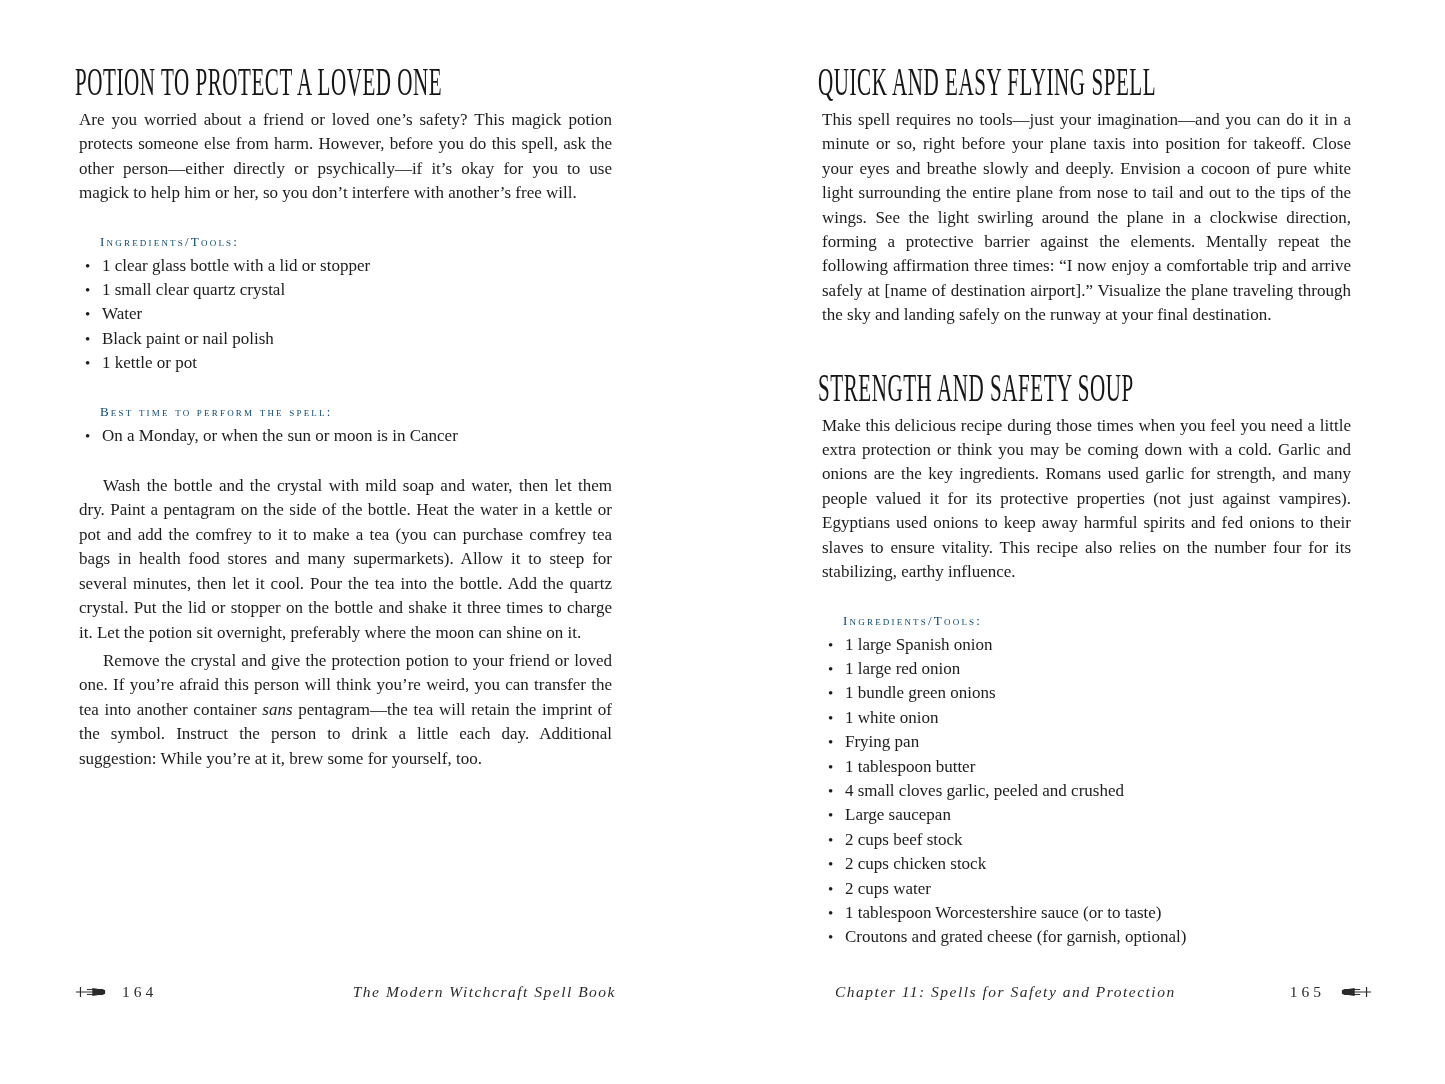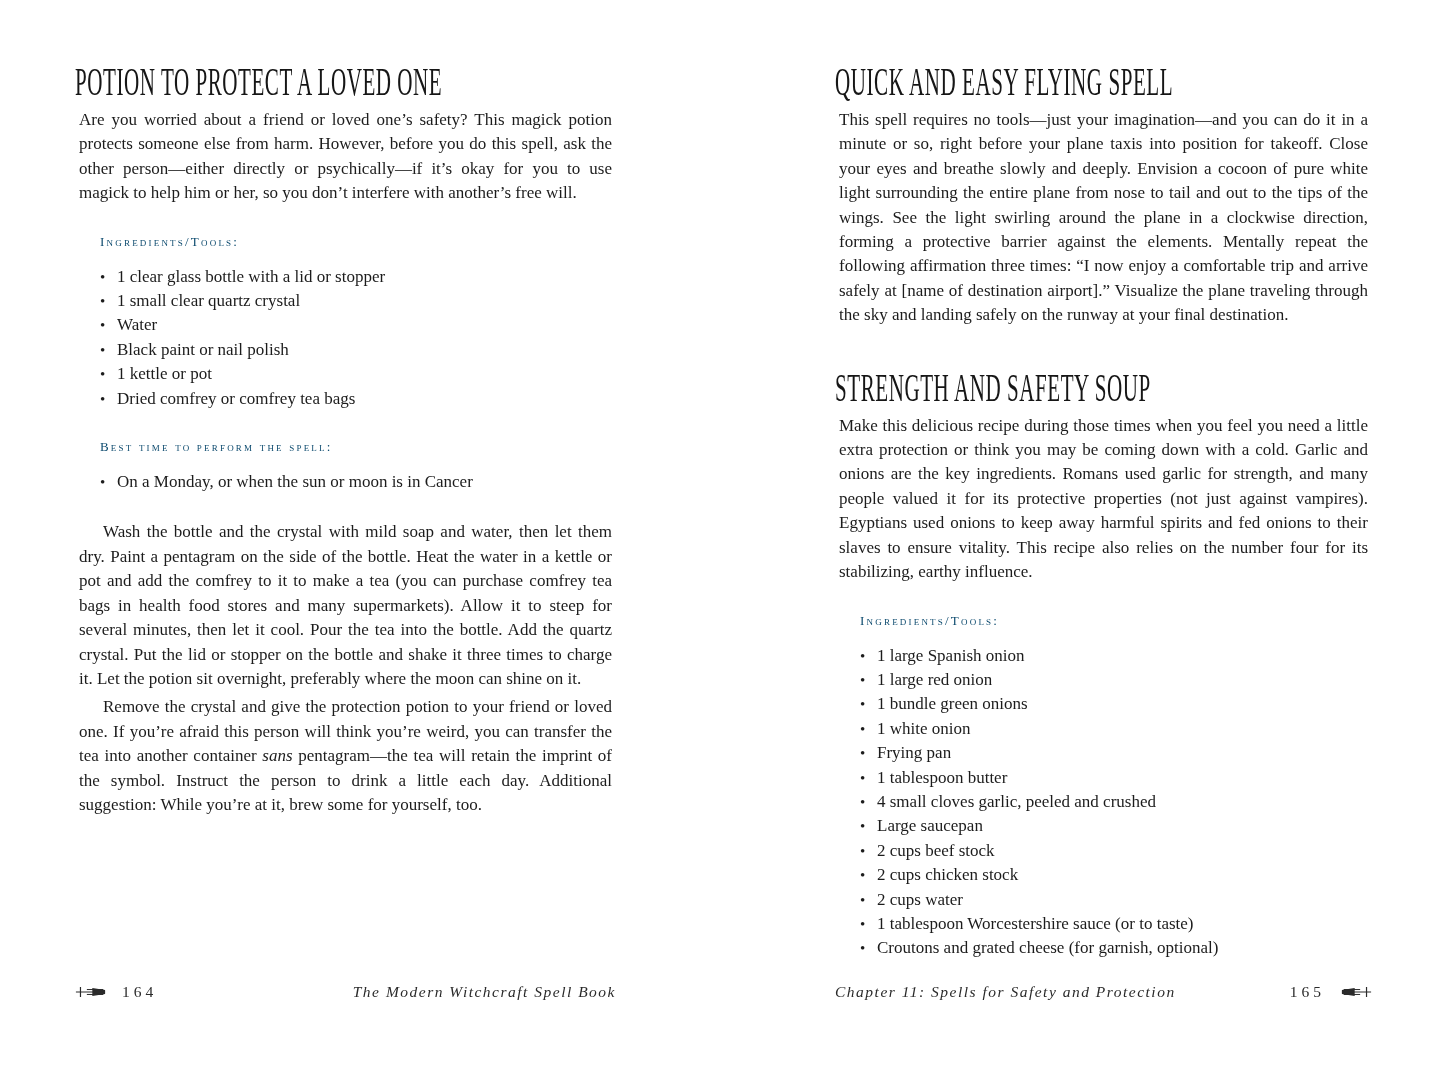--- a/index.html
+++ b/index.html
@@ -14,21 +14,21 @@
     width: 1445px;
     height: 1084px;
     background: #ffffff;
     overflow: hidden;
   }
   .page-col {
     position: absolute;
     top: 62px;
   }
   #left-col  { left: 75px;  width: 541px; }
-  #right-col { left: 835px; width: 537px; }
+  #right-col { left: 818px; width: 537px; }
 
   .spell-title {
     font-size: 39px;
     font-weight: 400;
     letter-spacing: 1px;
     margin: 0 0 7px 0;
     white-space: nowrap;
     transform: scaleX(0.54);
     transform-origin: 0 50%;
     color: #161616;
@@ -44,21 +44,21 @@
   .subhead {
     font-variant: small-caps;
     font-weight: 400;
     font-size: 13px;
     letter-spacing: 2.2px;
     margin: 28px 0 4px 25px;
     color: #0c4a6e;
   }
   ul.bullet-list {
     list-style: none;
-    margin: 15px;
+    margin: 0;
     padding: 0 0 0 10px;
   }
   ul.bullet-list li {
     font-size: 17px;
     line-height: 24.4px;
     padding-left: 17px;
     position: relative;
   }
   ul.bullet-list li::before {
     content: "\2022";
@@ -106,21 +106,20 @@
 
     <p class="body-par">Are you worried about a friend or loved one’s safety? This magick potion protects someone else from harm. However, before you do this spell, ask the other person—either directly or psychically—if it’s okay for you to use magick to help him or her, so you don’t interfere with another’s free will.</p>
 
     <div class="subhead">Ingredients/Tools:</div>
     <ul class="bullet-list">
         <li>1 clear glass bottle with a lid or stopper</li>
         <li>1 small clear quartz crystal</li>
         <li>Water</li>
         <li>Black paint or nail polish</li>
         <li>1 kettle or pot</li>
-        <li>Dried comfrey or comfrey tea bags</li>
       </ul>
 
     <div class="subhead">Best time to perform the spell:</div>
     <ul class="bullet-list">
         <li>On a Monday, or when the sun or moon is in Cancer</li>
       </ul>
 
     <div class="instructions-block">
       <p class="body-par indent">Wash the bottle and the crystal with mild soap and water, then let them dry. Paint a pentagram on the side of the bottle. Heat the water in a kettle or pot and add the comfrey to it to make a tea (you can purchase comfrey tea bags in health food stores and many supermarkets). Allow it to steep for several minutes, then let it cool. Pour the tea into the bottle. Add the quartz crystal. Put the lid or stopper on the bottle and shake it three times to charge it. Let the potion sit overnight, preferably where the moon can shine on it.</p>
       <p class="body-par indent"><span>Remove the crystal and give the protection potion to your friend or loved one. If you’re afraid this person will think you’re weird, you can transfer the tea into another container </span><span class="italic">sans</span><span> pentagram—the tea will retain the imprint of the symbol. Instruct the person to drink a little each day. Additional suggestion: While you’re at it, brew some for yourself, too.</span></p>

